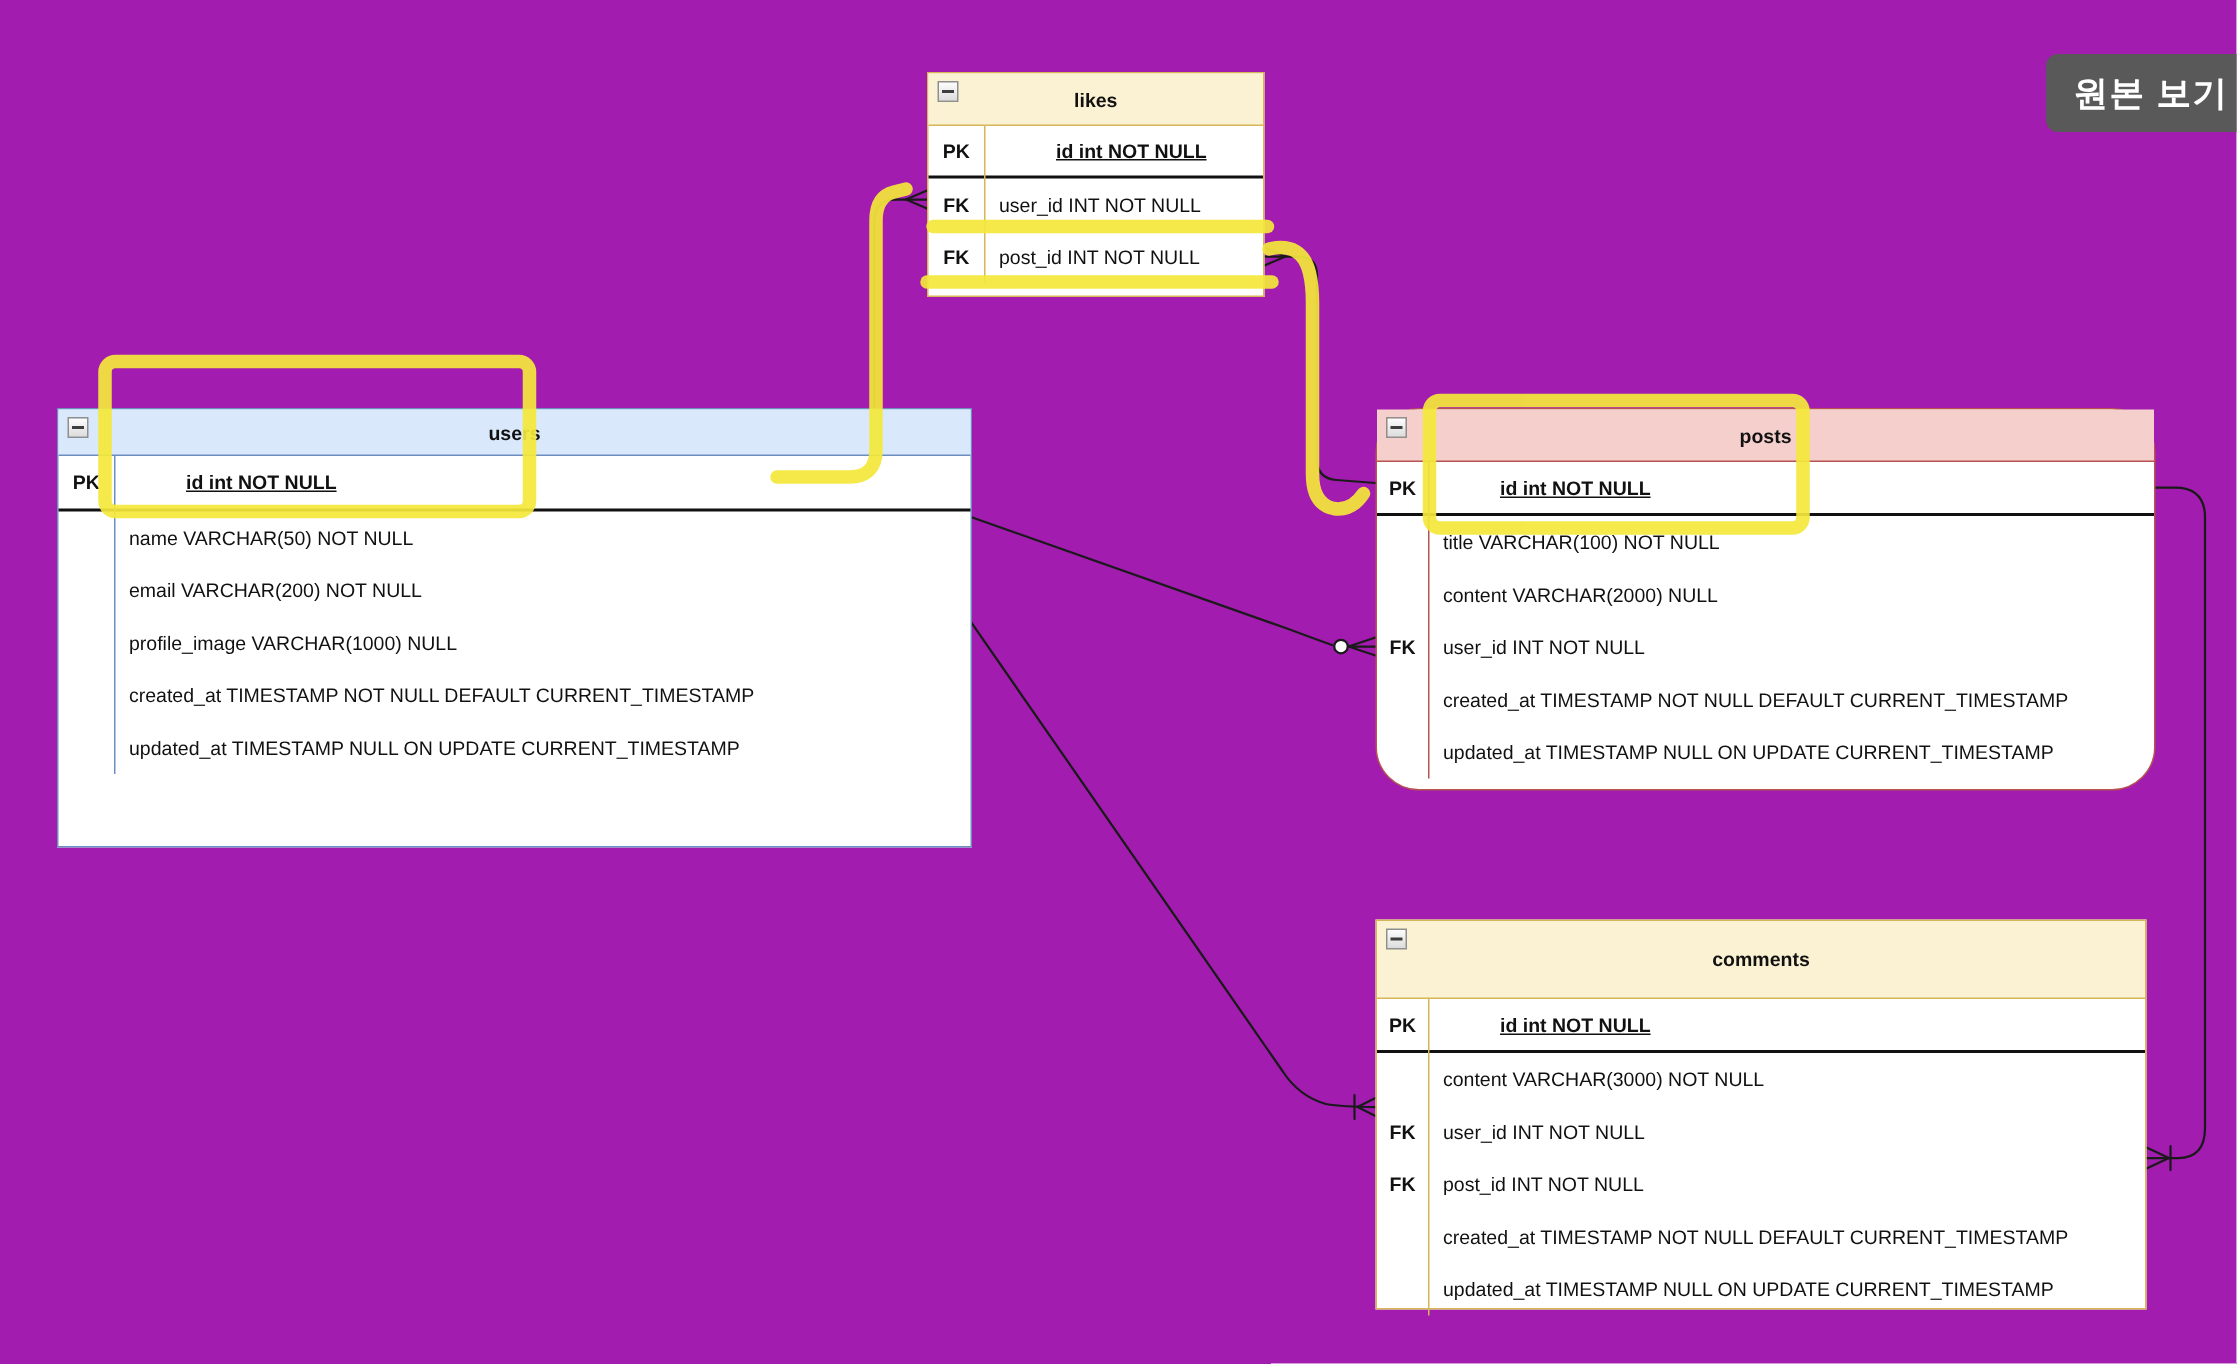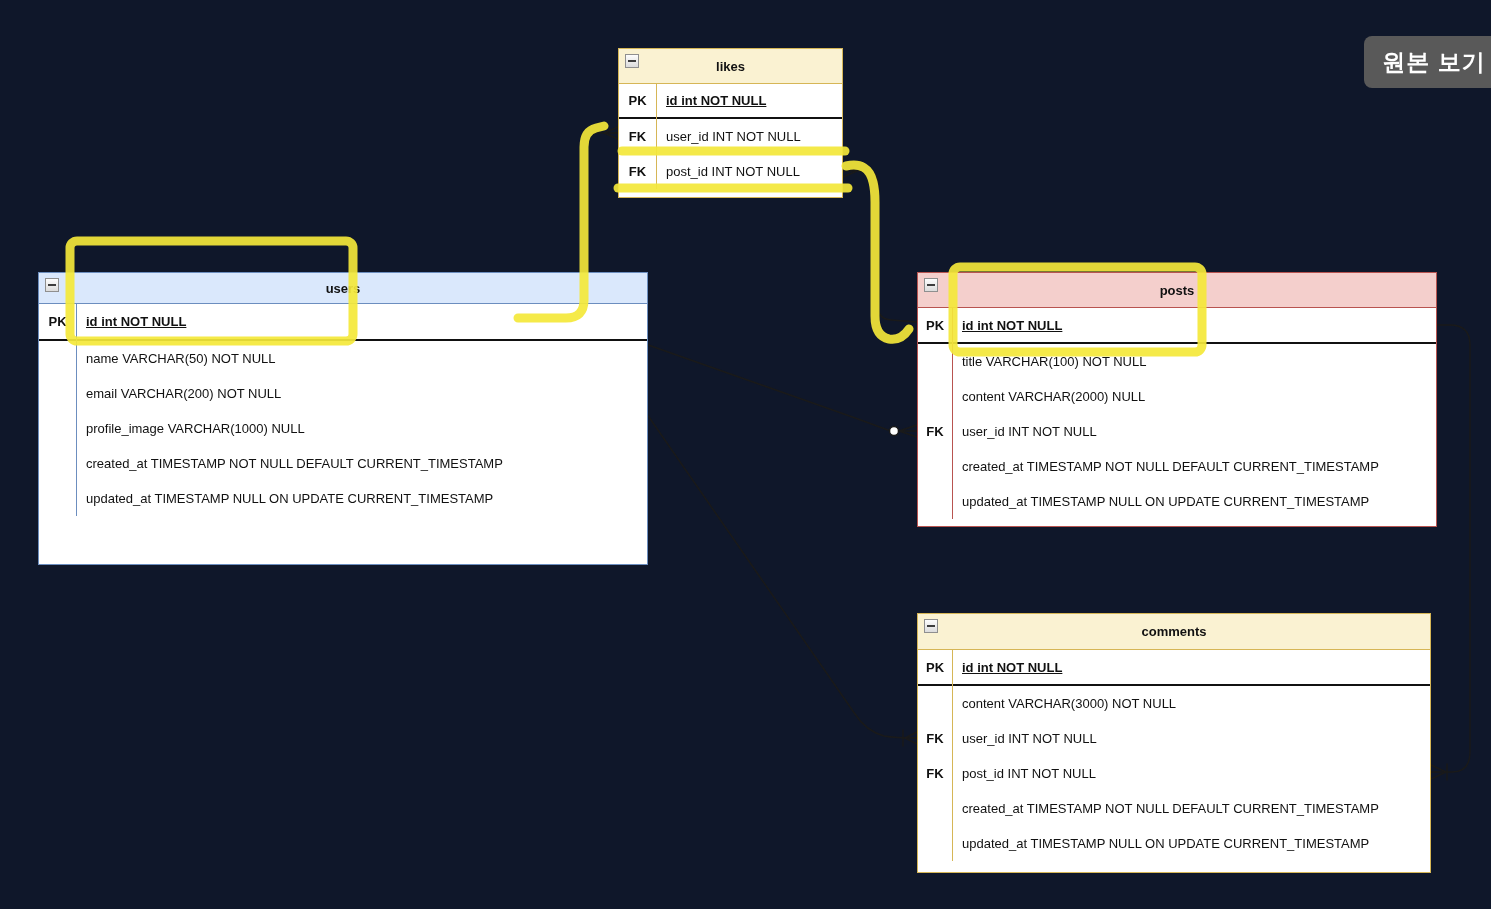--- a/index.html
+++ b/index.html
@@ -1,37 +1,37 @@
 <!DOCTYPE html>
 <html><head>
 <meta charset="utf-8">
 <style>
   * { box-sizing: border-box; margin: 0; padding: 0; }
   html,body { width:1491px; height:909px; background:#ffffff; overflow:hidden;
               font-family:"Liberation Sans", sans-serif; }
-  #canvas { position:relative; width:1491px; height:909px; background:#0f172a; }
+  #canvas { position:relative; width:1491px; height:909px; background:#a21caf; }
 
   svg.layer { position:absolute; left:0; top:0; pointer-events:none; }
   #connector-layer { z-index:1; }
   #annotation-layer { z-index:5; }
 
   .ertable { position:absolute; z-index:2; background:#ffffff;
              border:1px solid var(--border); font-size:13px; color:#111; }
   .thead { position:relative; display:flex; align-items:center; justify-content:center;
            background:var(--hbg); border-bottom:1px solid var(--border);
            font-weight:bold; }
   .collapse { position:absolute; left:6px; top:5px; width:14px; height:14px;
               border:1px solid #8f8f8f; background:linear-gradient(#fdfdfd,#dcdcdc);
               display:flex; align-items:center; justify-content:center; }
   .collapse .minus { width:8px; height:2px; background:#3d3d3d; display:block; }
   .tbody { position:relative; }
   .col-div { position:absolute; top:0; bottom:0; left:var(--keyw); width:1px;
              background:var(--border); }
   .trow { display:flex; align-items:center; height:35px; }
-  .pkrow { border-bottom:2px solid #111; }
+  .pkrow { border-bottom:2px solid #111;gap:38px; }
   .kcol { width:var(--keyw); flex:0 0 var(--keyw); text-align:center; font-weight:bold; }
   .vcol { padding-left:10px; white-space:nowrap; }
   .pktext { font-weight:bold; text-decoration:underline; }
 
   #view-original-btn { position:absolute; left:1364px; top:36px; width:140px; height:52px;
              z-index:6; background:#595959; color:#ffffff; border:none; border-radius:8px;
              font-size:23px; font-weight:bold; letter-spacing:1px;
              display:flex; align-items:center; justify-content:center; cursor:pointer;
              font-family:"Liberation Sans", sans-serif; }
 </style>
@@ -119,21 +119,21 @@
         <span class="kcol"></span>
         <span class="vcol">created_at TIMESTAMP NOT NULL DEFAULT CURRENT_TIMESTAMP</span>
       </div>
       <div class="trow">
         <span class="kcol"></span>
         <span class="vcol">updated_at TIMESTAMP NULL ON UPDATE CURRENT_TIMESTAMP</span>
       </div>
     </div>
   </div>
 
-  <div class="ertable" style="left:917px; top:272px; width:520px; height:255px; --border:#b85450; --hbg:#f4cfcc; --keyw:34px;">
+  <div class="ertable" style="left:917px; top:272px; width:520px; height:255px;border-radius:29px; --border:#b85450; --hbg:#f4cfcc; --keyw:34px;">
     <div class="thead" style="height:35px;">
       <span class="collapse">
           <span class="minus"></span>
         </span>
       <span>posts</span>
     </div>
     <div class="tbody">
       <div class="col-div"></div>
       <div class="trow pkrow" style="height:36px;">
         <span class="kcol">PK</span>
@@ -156,21 +156,21 @@
         <span class="vcol">created_at TIMESTAMP NOT NULL DEFAULT CURRENT_TIMESTAMP</span>
       </div>
       <div class="trow">
         <span class="kcol"></span>
         <span class="vcol">updated_at TIMESTAMP NULL ON UPDATE CURRENT_TIMESTAMP</span>
       </div>
     </div>
   </div>
 
   <div class="ertable" style="left:917px; top:613px; width:514px; height:260px; --border:#d6b656; --hbg:#faf2d2; --keyw:34px;">
-    <div class="thead" style="height:36px;">
+    <div class="thead" style="height:52px;">
       <span class="collapse">
           <span class="minus"></span>
         </span>
       <span>comments</span>
     </div>
     <div class="tbody">
       <div class="col-div"></div>
       <div class="trow pkrow" style="height:36px;">
         <span class="kcol">PK</span>
         <span class="vcol pktext">id int NOT NULL</span>

